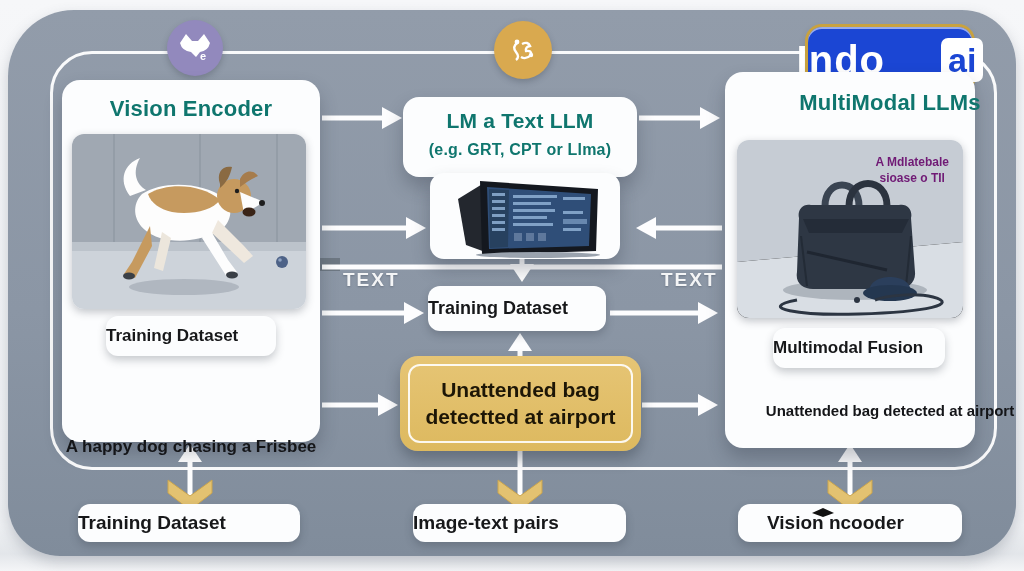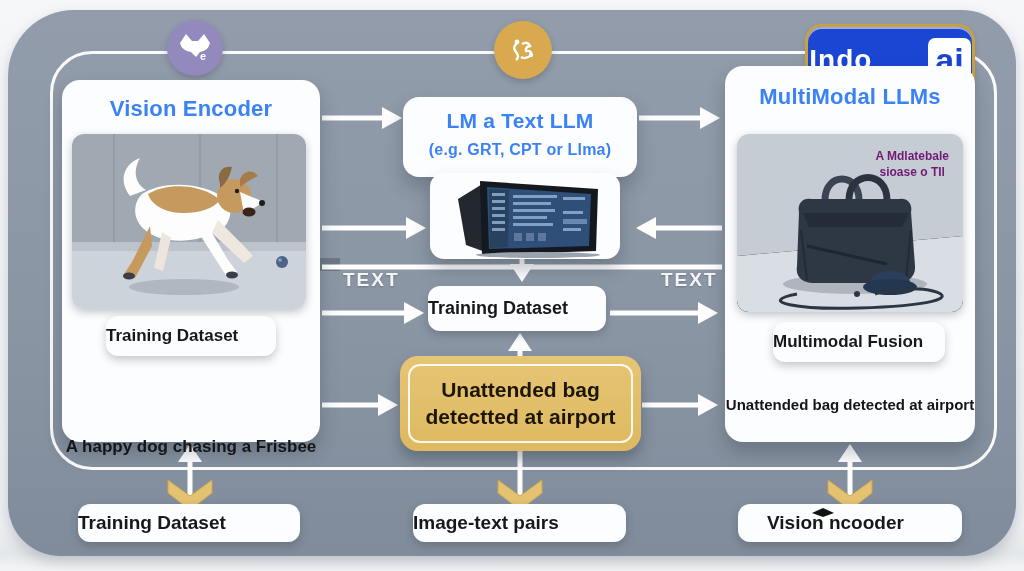--- a/index.html
+++ b/index.html
@@ -29,21 +29,21 @@
     box-shadow:0 10px 18px rgba(40,48,60,.28);
   }
   .chip {
     position:absolute; background:#fcfdfe; border-radius:12px;
     box-shadow:0 4px 8px rgba(40,48,60,.25);
     display:flex; align-items:center; 
     font-weight:bold; color:#17181a;
   }
   .panel-title {
     position:absolute; width:100%; text-align:center;
-    font-weight:bold; color:#3b82f6; letter-spacing:.2px;
+    font-weight:bold; color:#0f766e; letter-spacing:.2px;
   }
   .caption {
     position:absolute; width:100%; text-align:center;
     font-weight:bold; color:#141518;
   }
   .img-frame {
     position:absolute; border-radius:12px; overflow:hidden;
     box-shadow:0 3px 8px rgba(40,48,60,.28);
   }
   .img-frame svg { display:block; }
@@ -57,21 +57,21 @@
   .icon-circle.purple { left:167px; top:20px; width:56px; height:56px; background:#9289bd; }
   .icon-circle.gold   { left:494px; top:21px; width:58px; height:58px; background:#d9a94f; }
 
   
   .logo {
     position:absolute; left:808px; top:27px; width:164px; height:66px;
     background:#1b46d4; border-radius:14px;
     box-shadow:0 0 0 3px #c9a23f, inset 0 2px 0 rgba(255,255,255,.55), 0 4px 8px rgba(40,48,60,.35);
     display:flex; align-items:center; justify-content:center; gap:8px;
   }
-  .logo-text { color:#fff; font-weight:bold; font-size:28px; letter-spacing:1px; }
+  .logo-text { color:#fff; font-weight:bold; font-size:40px; letter-spacing:1px; }
   .logo-badge {
     background:#fff; color:#1b46d4; font-weight:bold; font-size:34px;
     border-radius:7px; padding:0 7px; line-height:44px;margin-left:48px;
   }
 
   
   .gold-box {
     position:absolute; left:400px; top:356px; width:241px; height:95px;
     background:linear-gradient(180deg,#e6c575,#ddb95f); border-radius:18px;
     box-shadow:0 8px 14px rgba(40,48,60,.35);
@@ -254,21 +254,21 @@
     <span>Training Dataset</span>
   </div>
 
   <div class="gold-box">
     <div class="gold-box-inner">
       <span>Unattended bag</span>
       <span>detectted at airport</span>
     </div>
   </div>
 
-  <div class="panel" style="left:725px; top:66px; width:250px; height:376px;">
+  <div class="panel" style="left:725px; top:72px; width:250px; height:376px;padding-left:40px;">
     <div class="panel-title" style="top:18px; font-size:22px;">MultiModal LLMs</div>
 
     <div class="img-frame" style="left:12px; top:68px; width:226px; height:178px;">
       <svg width="226" height="178" viewBox="0 0 226 178">
         <rect width="226" height="178" fill="#c6ccd4"></rect>
         <polygon points="0,122 226,102 226,178 0,178" fill="#dade e4"></polygon>
         <polygon points="0,122 226,102 226,178 0,178" fill="#d9dee4"></polygon>
         <ellipse cx="118" cy="150" rx="72" ry="10" fill="#aeb5bd"></ellipse>
         <path d="M88,66 C88,38 122,38 122,66" stroke="#3a4452" stroke-width="7" fill="none"></path>
         <path d="M112,66 C112,36 150,36 150,66" stroke="#2b333f" stroke-width="7" fill="none"></path>

